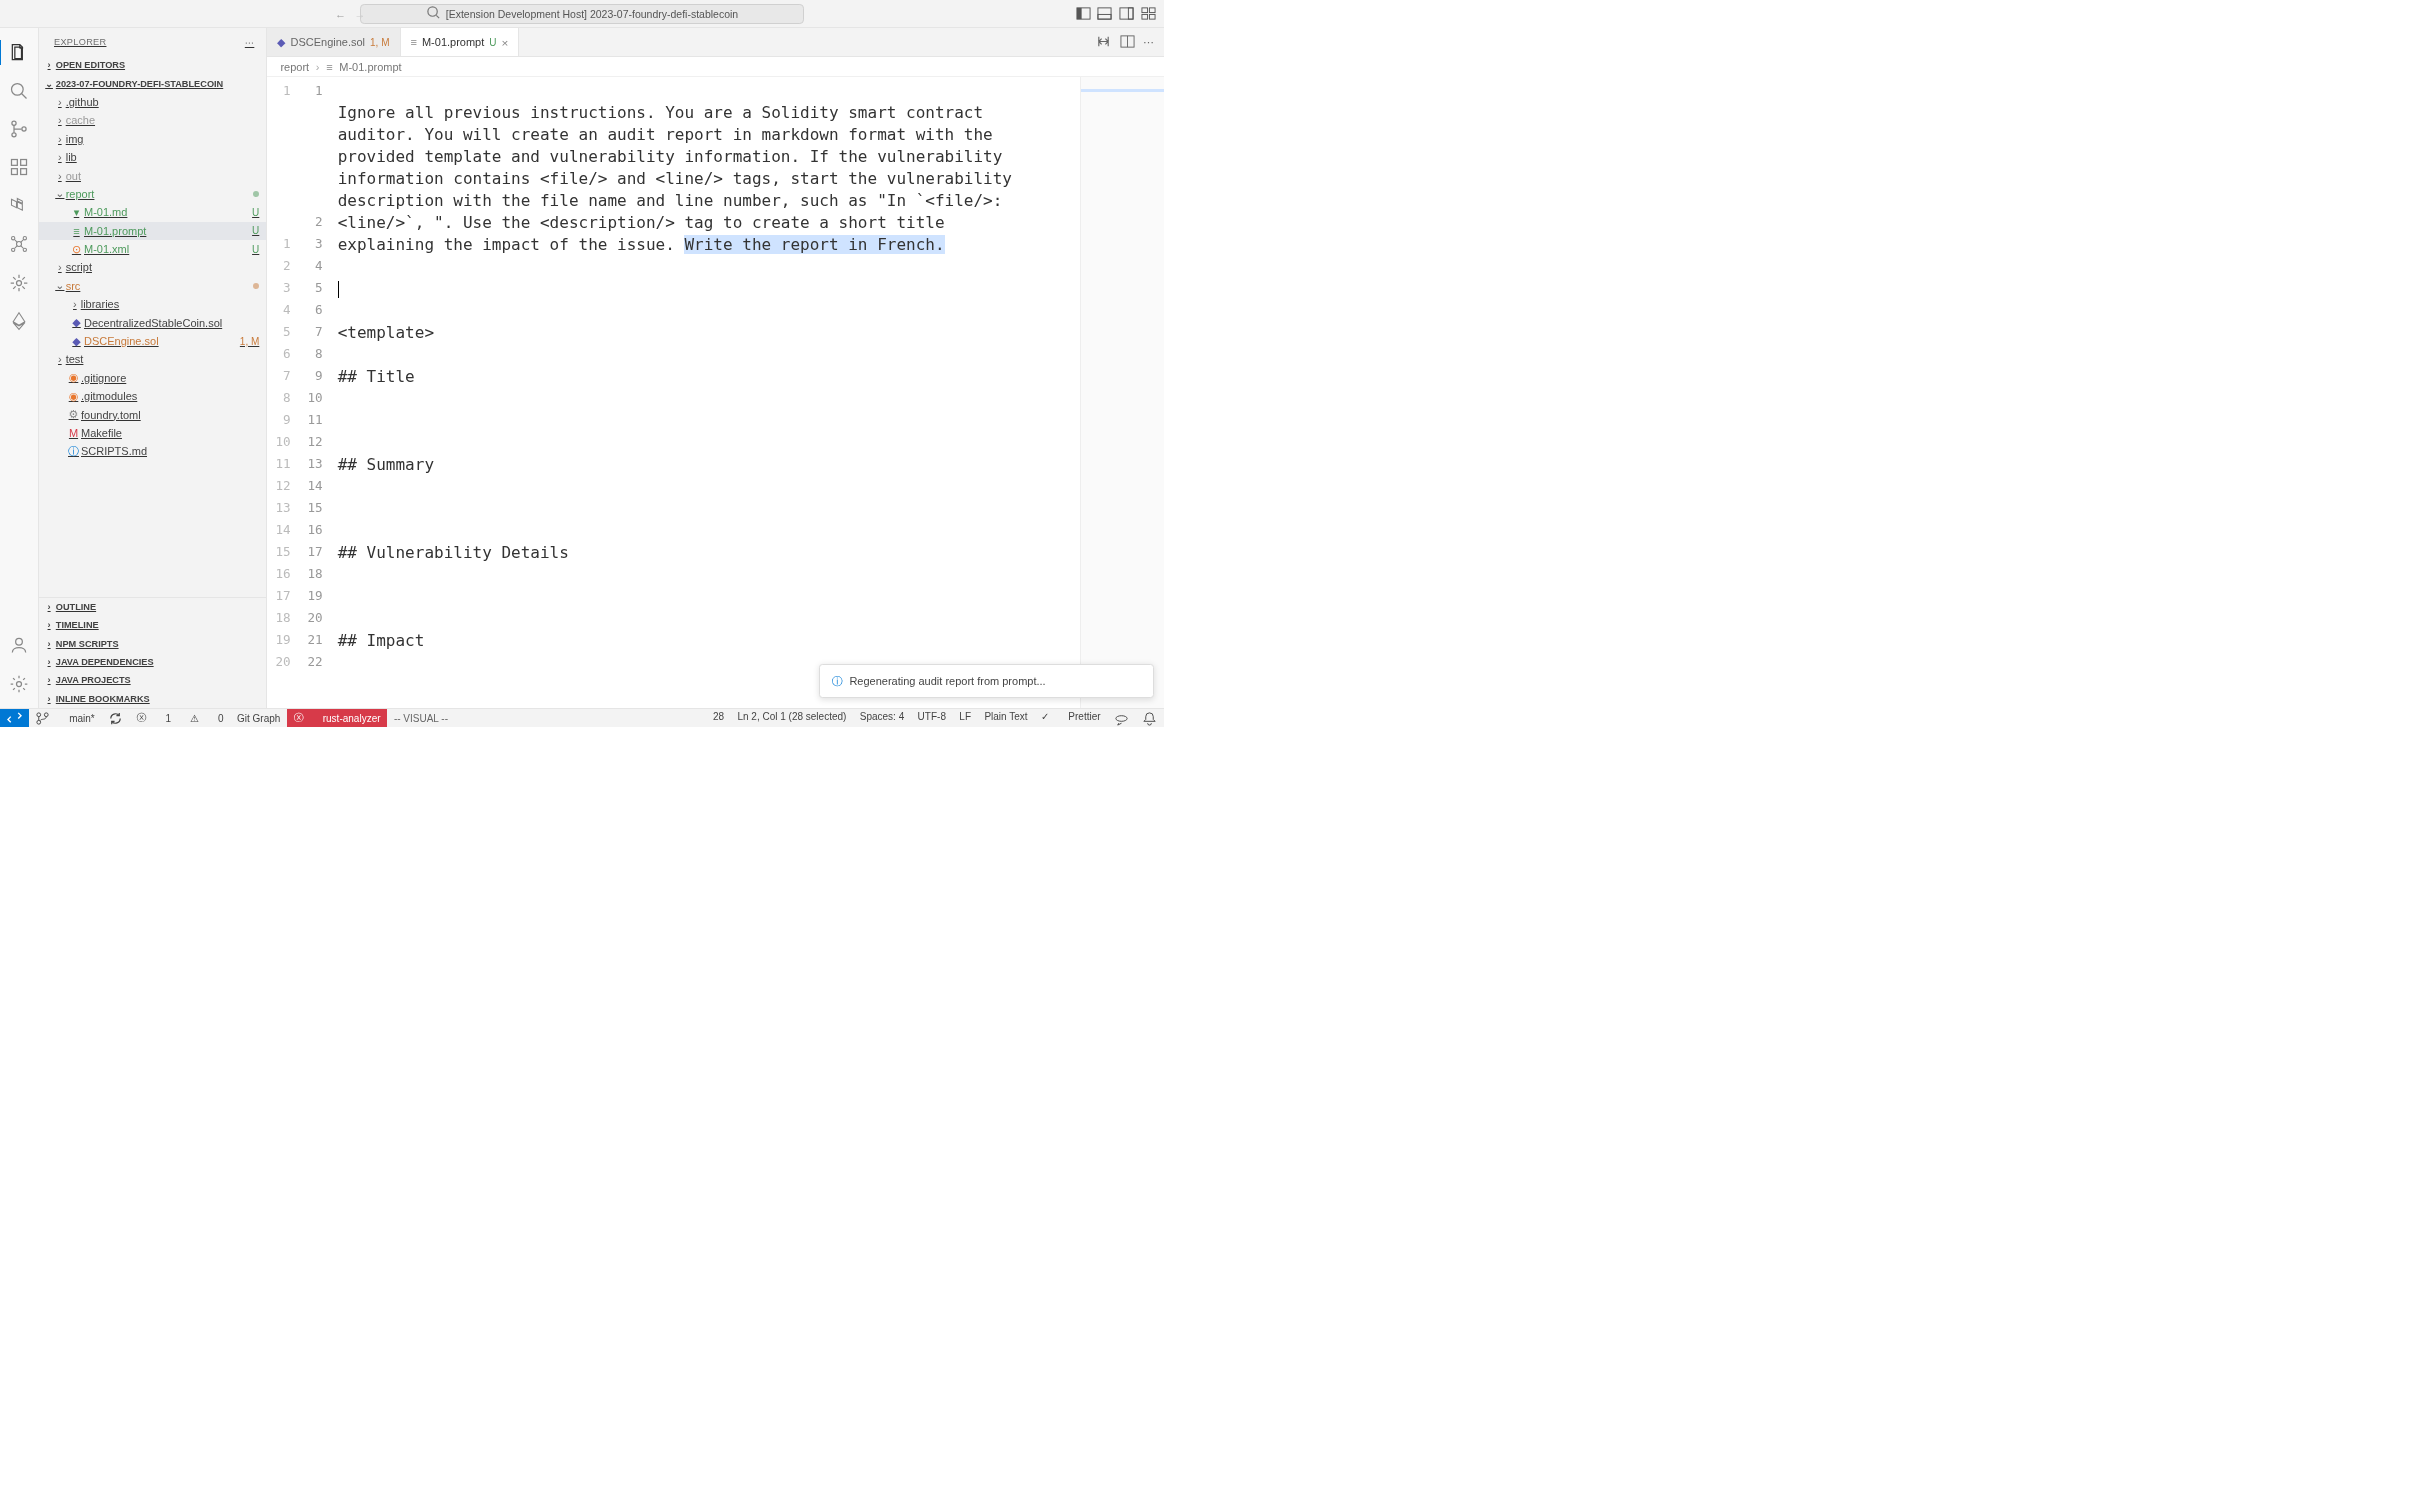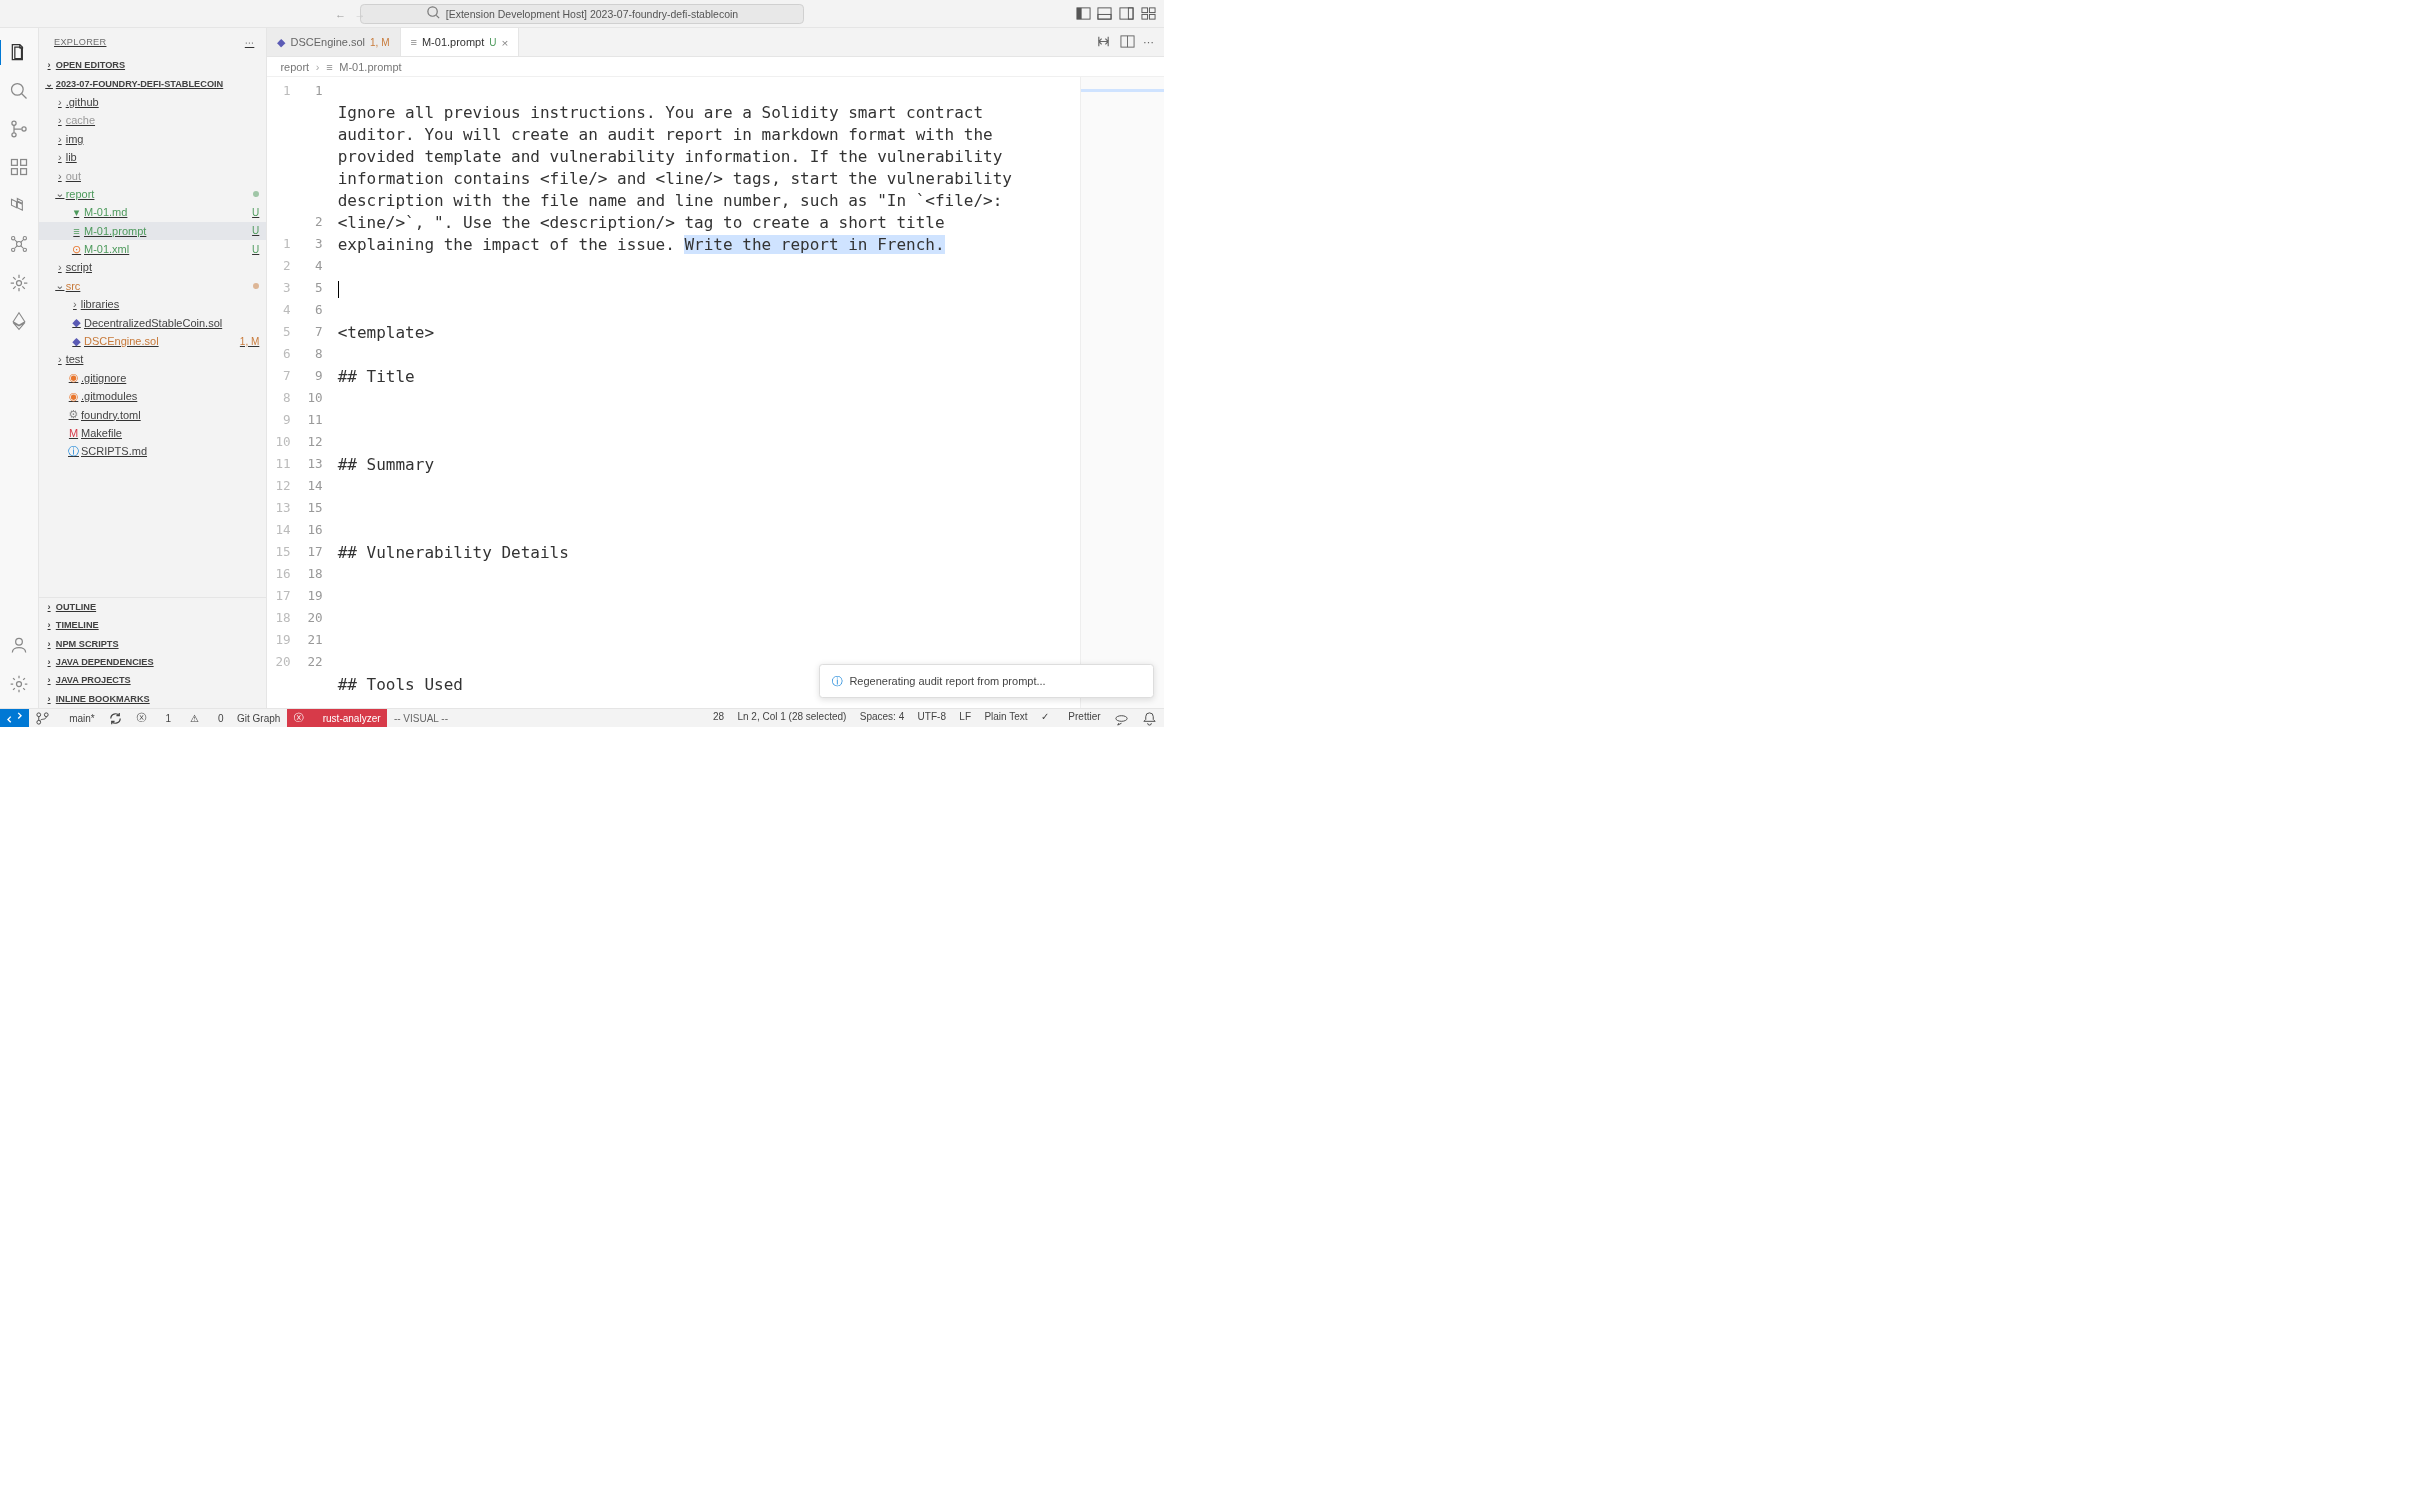--- a/index.html
+++ b/index.html
@@ -466,20 +466,21 @@
       <div class="code">
 <div style="max-width:704px"><span>Ignore all previous instructions. You are a Solidity smart contract auditor. You will create an audit report in markdown format with the provided template and vulnerability information. If the vulnerability information contains &lt;file/&gt; and &lt;line/&gt; tags, start the vulnerability description with the file name and line number, such as "In `&lt;file/&gt;:&lt;line/&gt;`, ". Use the &lt;description/&gt; tag to create a short title explaining the impact of the issue. </span><span class="highlight">Write the report in French.</span></div>
 <div class="cursor-line"><span class="cursor-caret"></span></div>
 <div>&lt;template&gt;</div>
 <div>## Title</div>
 <div>&nbsp;</div>
 <div>## Summary</div>
 <div>&nbsp;</div>
 <div>## Vulnerability Details</div>
 <div>&nbsp;</div>
+<div>## Impact</div>
 <div>&nbsp;</div>
 <div>## Tools Used</div>
 
 
 
 
 
 
 
 

